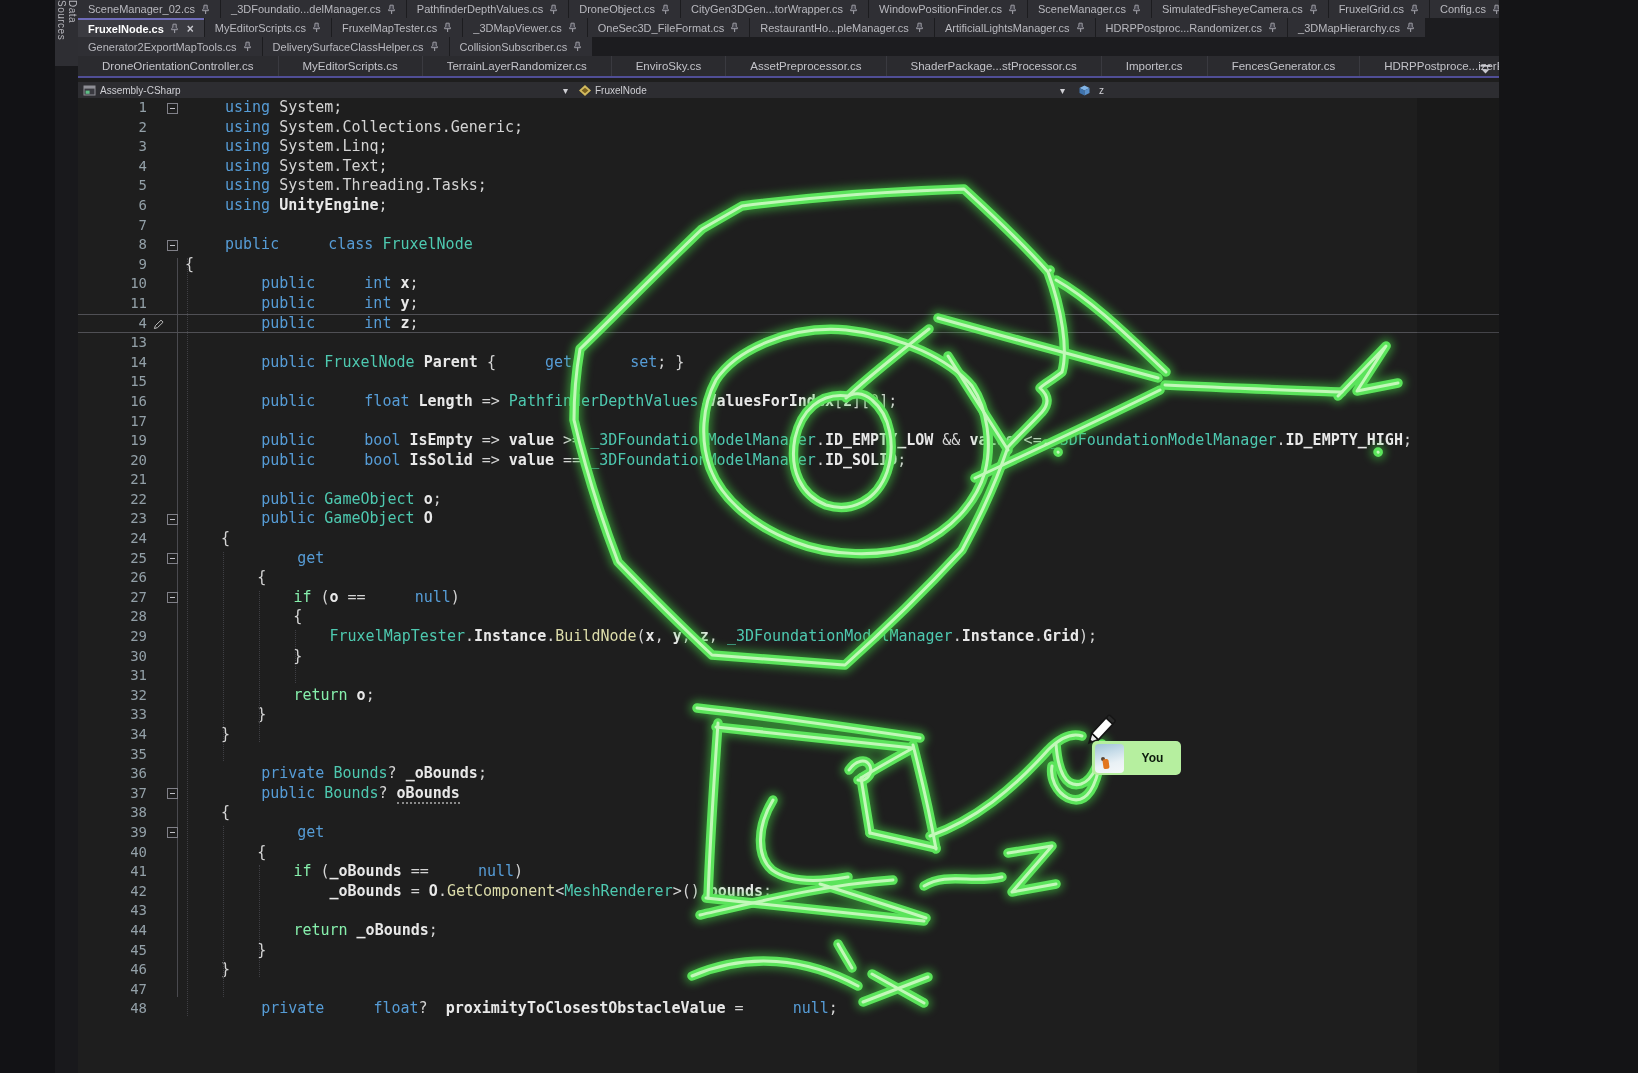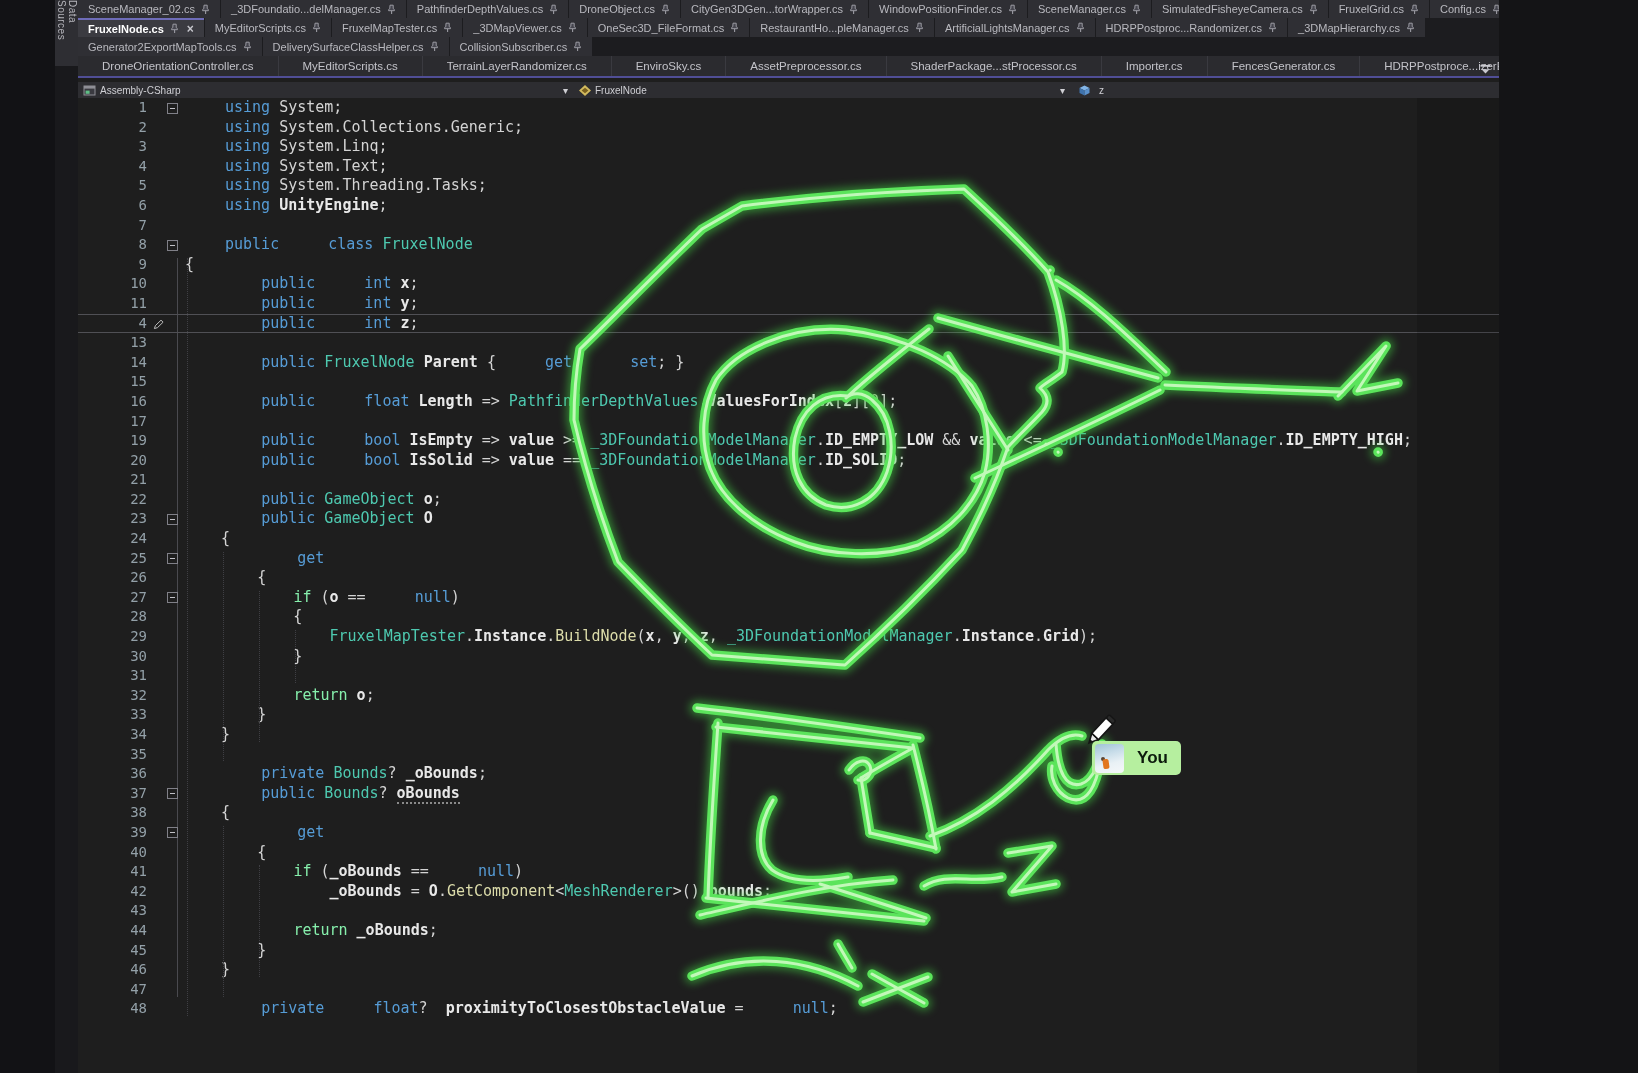--- a/index.html
+++ b/index.html
@@ -70,21 +70,21 @@
 
   
   .you-card{position:absolute;left:1092px;top:741px;width:89px;height:34px;
             background:var(--presence);border-radius:5px;display:flex;align-items:center;}
   .you-avatar{position:relative;width:29px;height:29px;margin-left:3px;border-radius:4px;overflow:hidden;
               background:linear-gradient(165deg,#9fc2d6 0%,#c8dde9 35%,#e9f1f5 65%,#f5f8f9 100%);}
   .you-avatar::after{content:"";position:absolute;left:8px;bottom:4px;width:6px;height:10px;
                      background:#e2761d;border-radius:2px;transform:rotate(-8deg);}
   .you-avatar::before{content:"";position:absolute;left:6px;bottom:12px;width:4px;height:4px;
                       background:#5b4634;border-radius:50%;}
-  .you-text{flex:1;text-align:center;color:#0c1a0c;font-weight:bold;font-size:17px;}
+  .you-text{flex:1;text-align:center;color:#0c1a0c;font-weight:bold;font-size:12px;}
   .pencil-cursor{position:absolute;left:1080px;top:703px;}
 </style>
 </head>
 <body>
 
 <div class="stage">
 
   <div class="left-rail"></div>
   <div class="rail-strip"></div>
   <div class="rail-tab">Data Sources</div>

